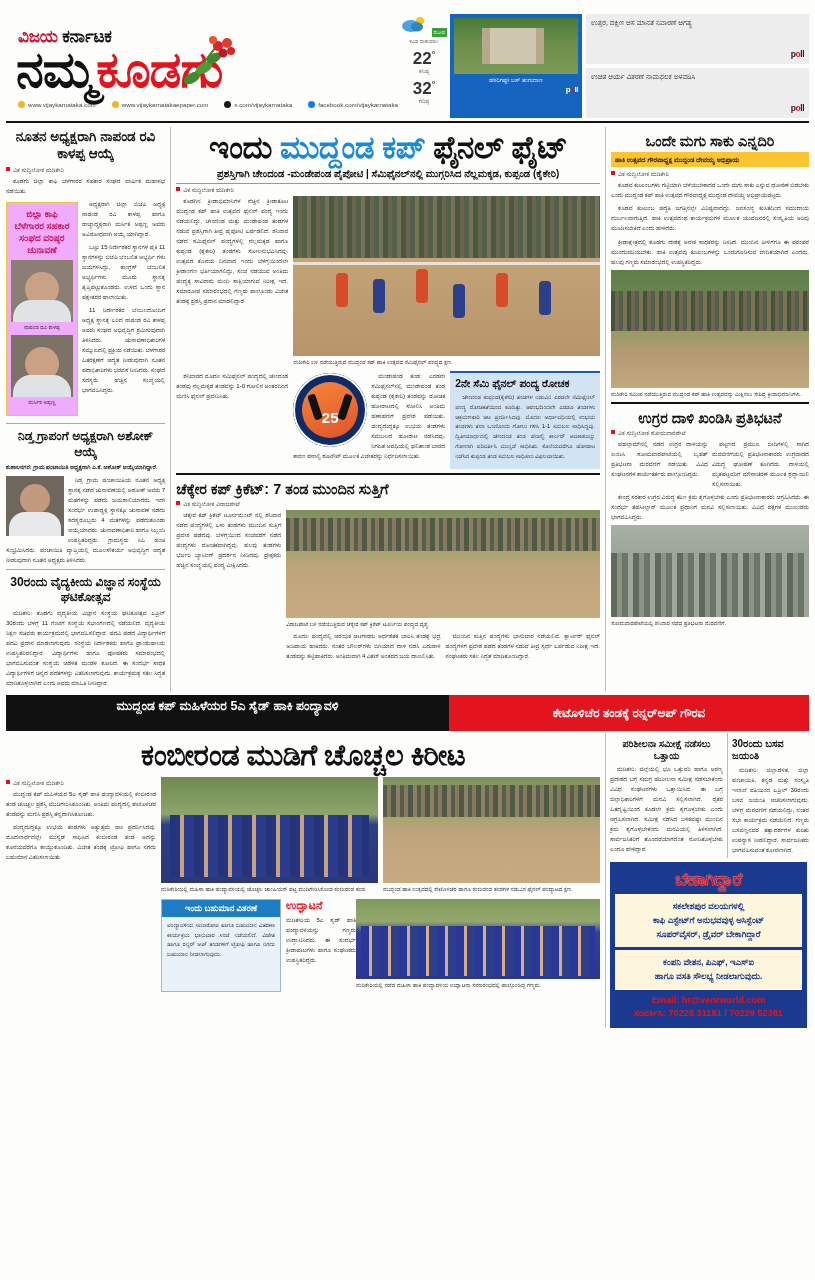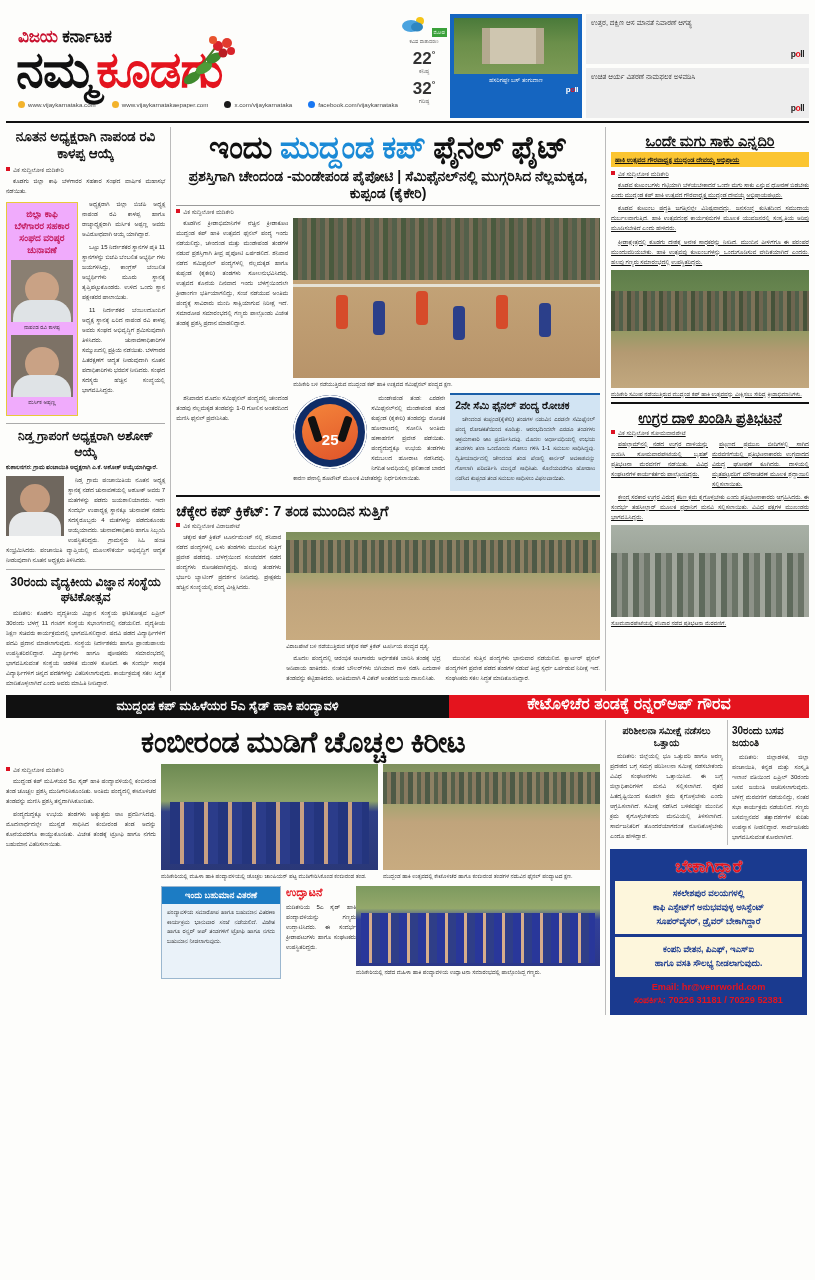--- a/index.html
+++ b/index.html
@@ -83,21 +83,21 @@
   
   h1.kicker {
     font-size:13.5px; font-weight:bold; text-align:center; line-height:1.25;
     margin:2px 0 3px; color:#111;
   }
   h1.main {
     font-size:31px; font-weight:bold; text-align:center; line-height:1.12;
     margin:4px 0 2px; letter-spacing:-0.5px;
   }
   h1.main .blue { color:#1b8ad6; }
-  .subdeck { font-size:14px; font-weight:bold; text-align:center; color:#111; margin-bottom:3px;}
+  .subdeck { font-size:10px; font-weight:bold; text-align:center; color:#111; margin-bottom:3px;}
   .byline { font-size:6.2px; color:#333; margin:2px 0; }
   .byline .sq { display:inline-block; width:4px;height:4px;background:#d12; margin-right:3px; vertical-align:1px;}
 
   .body-txt {
     font-size:6.05px; line-height:1.66; text-align:justify; color:#222;
     hyphens:auto; word-spacing:-0.3px;
   }
   .body-txt p { margin:0 0 3px; text-indent:7px;}
 
   
@@ -163,21 +163,21 @@
   .ph.protest { background:linear-gradient(180deg,#a8b0a6 0%,#9aa296 40%,#6e7468 100%);}
   .ph.protest:after{content:"";position:absolute;left:0;bottom:0;right:0;height:70%;
      background:repeating-linear-gradient(90deg,#5f6a5c 0 6px,#8d9288 6px 11px,#6b7467 11px 17px,#a0a59b 17px 22px);}
   .ph.group { background:linear-gradient(180deg,#7d9a5f 0%,#94a86b 28%,#32409a 42%,#2b3788 100%);}
   .ph.group:after{content:"";position:absolute;left:2%;right:2%;bottom:4%;height:62%;
      background:repeating-linear-gradient(90deg,#29379a 0 8px,#d6ad8c 8px 11px,#2f3e88 11px 19px);}
 
   
   .banner-row { display:flex; margin-top:4px; }
   .ban-black { background:#111; color:#fff; font-size:12.5px; font-weight:bold; text-align:center; padding:4px 0; flex:0 0 443px;}
-  .ban-red { background:#e4141e; color:#fff; font-size:16px; font-weight:bold; text-align:center; padding:0 0; flex:1;}
+  .ban-red { background:#e4141e; color:#fff; font-size:12px; font-weight:bold; text-align:center; padding:11px 0; flex:1;}
   h1.mega { font-size:29px; font-weight:bold; text-align:center; margin:6px 0 4px; letter-spacing:-0.6px;}
 
   
   .infobox { border:1px solid #9bb7cf; background:#eaf2f9; padding:0 0 4px;}
   .infobox .hd { background:#1c7cc4; color:#fff; font-size:8.4px; font-weight:bold; text-align:center; padding:3px 2px;}
   .infobox .bd { font-size:5.9px; line-height:1.6; padding:4px 5px; text-align:justify;}
   .redhd { color:#e4141e; font-size:11px; font-weight:bold; margin:0 0 3px;}
 
   
   .ad { border:2px solid #1a3a8f; background:#1a3a8f; padding:3px; }
@@ -381,21 +381,21 @@
                 <p>ಮೊದಲ ಪಂದ್ಯದಲ್ಲಿ ಆರಂಭಿಕ ಆಟಗಾರರು ಅರ್ಧಶತಕ ಬಾರಿಸಿ ತಂಡಕ್ಕೆ ಭದ್ರ ಅಡಿಪಾಯ ಹಾಕಿದರು. ನಂತರ ಬೌಲರ್‌ಗಳು ಬಿಗಿಯಾದ ದಾಳಿ ನಡೆಸಿ ಎದುರಾಳಿ ತಂಡವನ್ನು ಕಟ್ಟಿಹಾಕಿದರು. ಅಂತಿಮವಾಗಿ 4 ವಿಕೆಟ್ ಅಂತರದ ಜಯ ದಾಖಲಿಸಿತು.</p>
               </div>
             <div class="body-txt" style="flex:1;">
                 <p>ಮುಂದಿನ ಸುತ್ತಿನ ಪಂದ್ಯಗಳು ಭಾನುವಾರ ನಡೆಯಲಿವೆ. ಕ್ವಾರ್ಟರ್ ಫೈನಲ್ ಪಂದ್ಯಗಳಿಗೆ ಪ್ರವೇಶ ಪಡೆದ ತಂಡಗಳ ನಡುವೆ ತೀವ್ರ ಸ್ಪರ್ಧೆ ಏರ್ಪಡುವ ನಿರೀಕ್ಷೆ ಇದೆ. ಸಂಘಟಕರು ಸಕಲ ಸಿದ್ಧತೆ ಮಾಡಿಕೊಂಡಿದ್ದಾರೆ.</p>
               </div>
           </div>
         </div>
       </div>
     </div>
 
-    <div class="col-r vline" style="padding-left:5px;text-decoration:underline;">
+    <div class="col-r vline" style="padding-left:5px;">
 
       <h2 class="sec sec-lg">ಒಂದೇ ಮಗು ಸಾಕು ಎನ್ನದಿರಿ</h2>
       <div class="ydeck">ಹಾಕಿ ಉತ್ಸವದ ಗೌರವಾಧ್ಯಕ್ಷ ಮುದ್ದಂಡ ದೇವಯ್ಯ ಅಭಿಪ್ರಾಯ</div>
       <div class="byline"><span class="sq"></span><span>ವಿಕ ಸುದ್ದಿಲೋಕ ಮಡಿಕೇರಿ</span></div>
       <div class="body-txt">
         <p>ಕೊಡವ ಕುಟುಂಬಗಳು ಗಟ್ಟಿಯಾಗಿ ಬೆಳೆಯಬೇಕಾದರೆ ಒಂದೇ ಮಗು ಸಾಕು ಎನ್ನುವ ಧೋರಣೆ ಬಿಡಬೇಕು ಎಂದು ಮುದ್ದಂಡ ಕಪ್ ಹಾಕಿ ಉತ್ಸವದ ಗೌರವಾಧ್ಯಕ್ಷ ಮುದ್ದಂಡ ದೇವಯ್ಯ ಅಭಿಪ್ರಾಯಪಟ್ಟರು.</p>
         <p>ಕೊಡವ ಕುಟುಂಬ ಪದ್ಧತಿ ಜಗತ್ತಿನಲ್ಲೇ ವಿಶಿಷ್ಟವಾದದ್ದು. ಜನಸಂಖ್ಯೆ ಕುಸಿತದಿಂದ ಸಮುದಾಯ ದುರ್ಬಲವಾಗುತ್ತಿದೆ. ಹಾಕಿ ಉತ್ಸವದಂಥ ಕಾರ್ಯಕ್ರಮಗಳ ಮೂಲಕ ಯುವಜನರಲ್ಲಿ ಸಂಸ್ಕೃತಿಯ ಅರಿವು ಮೂಡಿಸಬೇಕಿದೆ ಎಂದು ಹೇಳಿದರು.</p>
         <p>ಕ್ರೀಡಾಕ್ಷೇತ್ರದಲ್ಲಿ ಕೊಡಗು ದೇಶಕ್ಕೆ ಅನೇಕ ಸಾಧಕರನ್ನು ನೀಡಿದೆ. ಮುಂದಿನ ಪೀಳಿಗೆಗೂ ಈ ಪರಂಪರೆ ಮುಂದುವರಿಯಬೇಕು. ಹಾಕಿ ಉತ್ಸವವು ಕುಟುಂಬಗಳನ್ನು ಒಂದುಗೂಡಿಸುವ ವೇದಿಕೆಯಾಗಿದೆ ಎಂದರು. ಹಲವು ಗಣ್ಯರು ಸಮಾರಂಭದಲ್ಲಿ ಉಪಸ್ಥಿತರಿದ್ದರು.</p>
       </div>
       <div class="ph crowd1" style="width:100%;height:118px;"></div>

